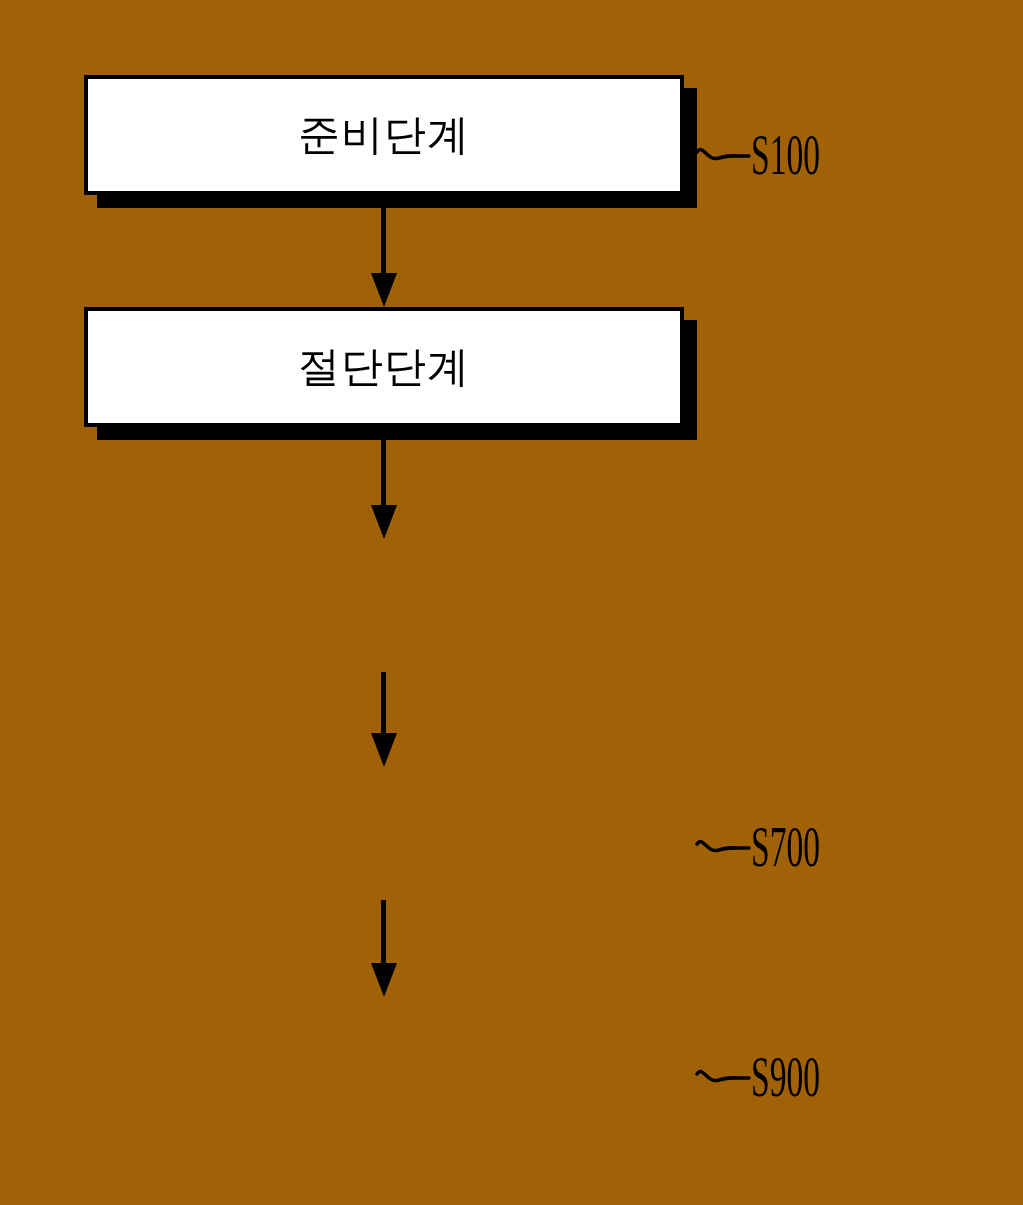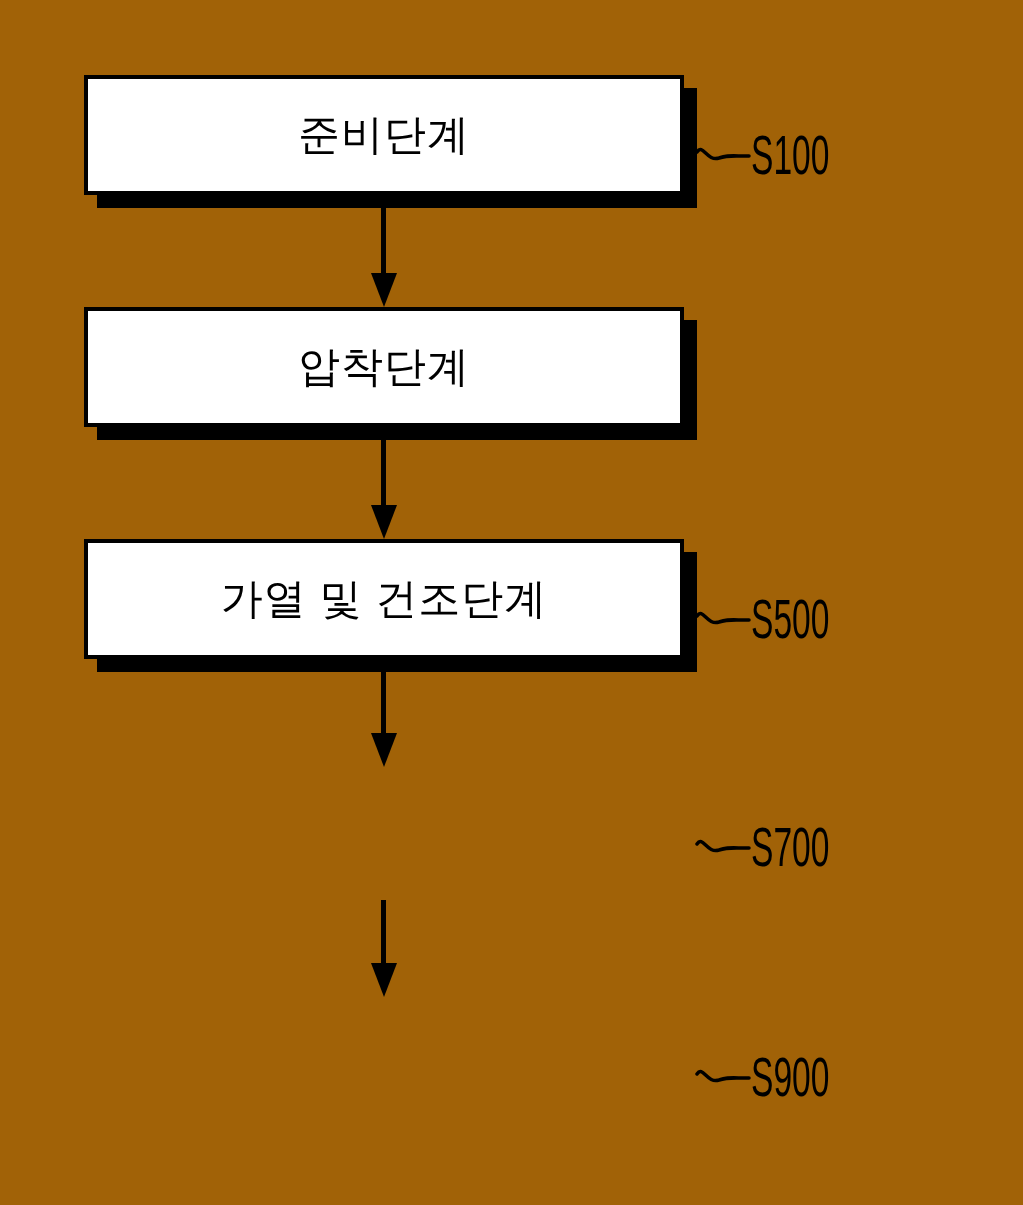--- a/index.html
+++ b/index.html
@@ -53,20 +53,21 @@
     border-right: 13px solid transparent;
     border-top: 34px solid #000000;
   }
   .tag-group {
     position: absolute;
     left: 695px;
     height: 48px;
     display: flex;
     align-items: center;
     z-index: 3;
+    font-family: Liberation Serif, serif;
   }
   .squiggle {
     display: block;
     flex: 0 0 auto;
   }
   .tag-text {
     font-size: 56px;
     line-height: 1;
     color: #000000;
     transform: scaleX(0.60);
@@ -85,34 +86,25 @@
   <div class="tag-group" style="top:131px">
     <svg class="squiggle" width="56" height="30" viewBox="0 0 56 30">
       <path d="M2 12 C 8 3, 12 22, 24 18 C 32 15, 36 16, 54 16" stroke="#000000" stroke-width="3.5" fill="none" stroke-linecap="round"></path>
     </svg>
     <span class="tag-text">S100</span>
   </div>
 
   <div class="flow-arrow" style="top:208px;height:65px"></div>
 
   <div class="flow-box" style="top:307px">
-    <span class="box-label">압착단계</span>
+    <span class="box-label">절단단계</span>
   </div>
 
   <div class="flow-arrow" style="top:440px;height:65px"></div>
 
-  <div class="flow-box" style="top:539px">
-    <span class="box-label">가열 및 건조단계</span>
-  </div>
-  <div class="tag-group" style="top:595px">
-    <svg class="squiggle" width="56" height="30" viewBox="0 0 56 30">
-      <path d="M2 12 C 8 3, 12 22, 24 18 C 32 15, 36 16, 54 16" stroke="#000000" stroke-width="3.5" fill="none" stroke-linecap="round"></path>
-    </svg>
-    <span class="tag-text">S500</span>
-  </div>
 
   <div class="flow-arrow" style="top:672px;height:61px"></div>
 
   <div class="tag-group" style="top:823px">
     <svg class="squiggle" width="56" height="30" viewBox="0 0 56 30">
       <path d="M2 12 C 8 3, 12 22, 24 18 C 32 15, 36 16, 54 16" stroke="#000000" stroke-width="3.5" fill="none" stroke-linecap="round"></path>
     </svg>
     <span class="tag-text">S700</span>
   </div>
 

